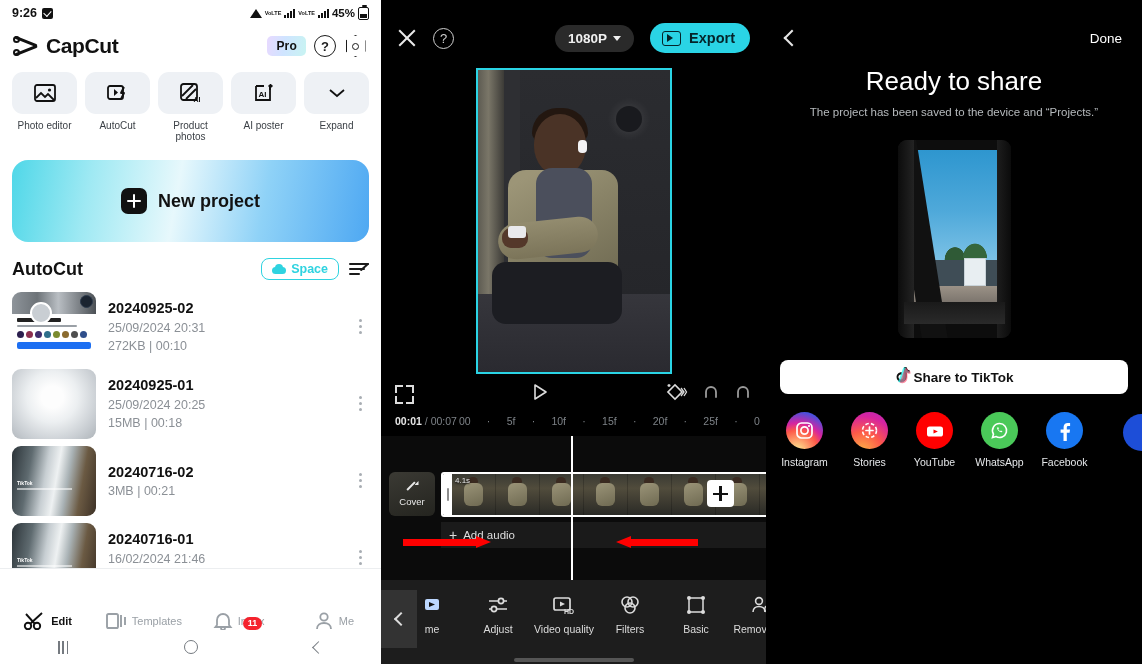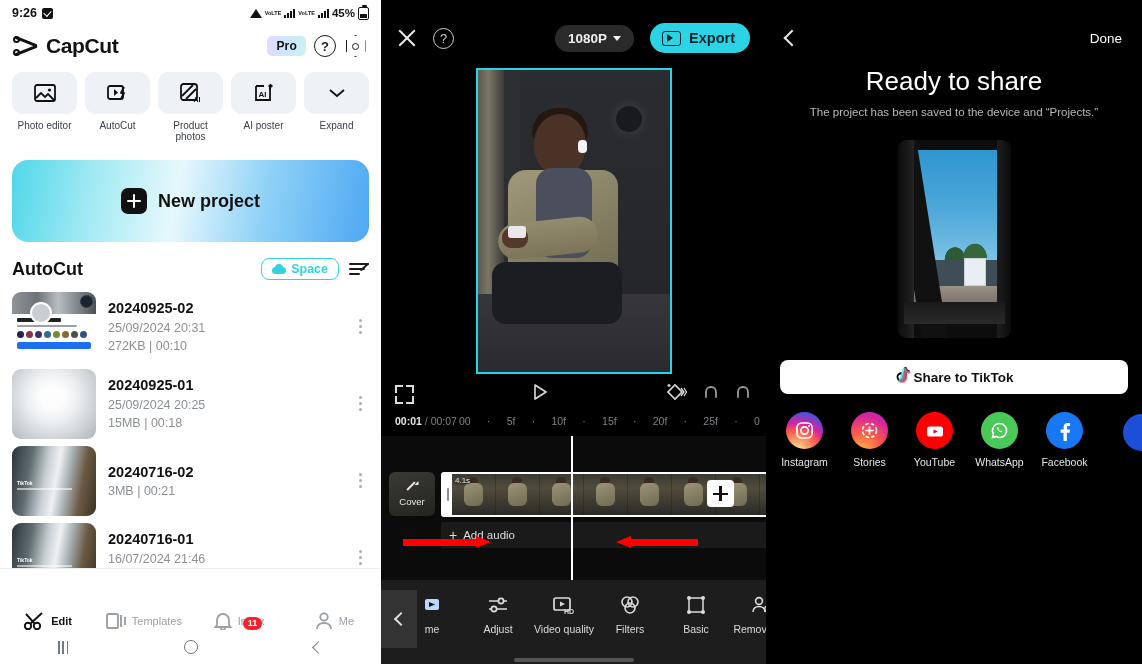--- a/index.html
+++ b/index.html
@@ -489,21 +489,21 @@
           </div>
       </div>
 
       <div class="proj-row">
         <div class="thumb th-fall">
           <span class="tk">TikTok</span>
             <span class="tk2"></span>
         </div>
         <div class="proj-info">
           <div class="p-name">20240716-01</div>
-          <div class="p-date">16/07/2024 21:46</div>
+          <div class="p-date">16/02/2024 21:46</div>
           <div class="p-meta">
             <span>3MB</span>
             <span>|</span>
             <span>00:21</span>
           </div>
         </div>
         <div class="kebab">
             <i></i>
             <i></i>
             <i></i>

